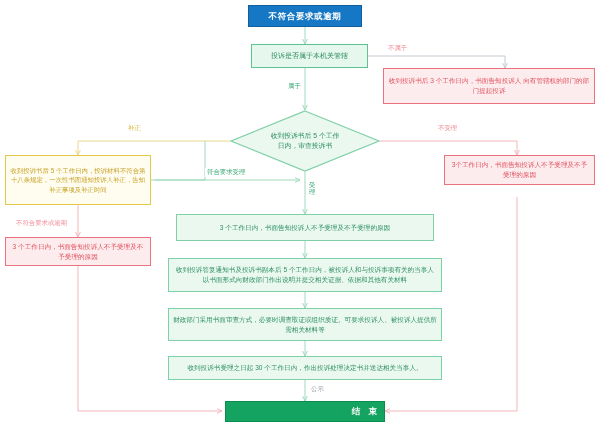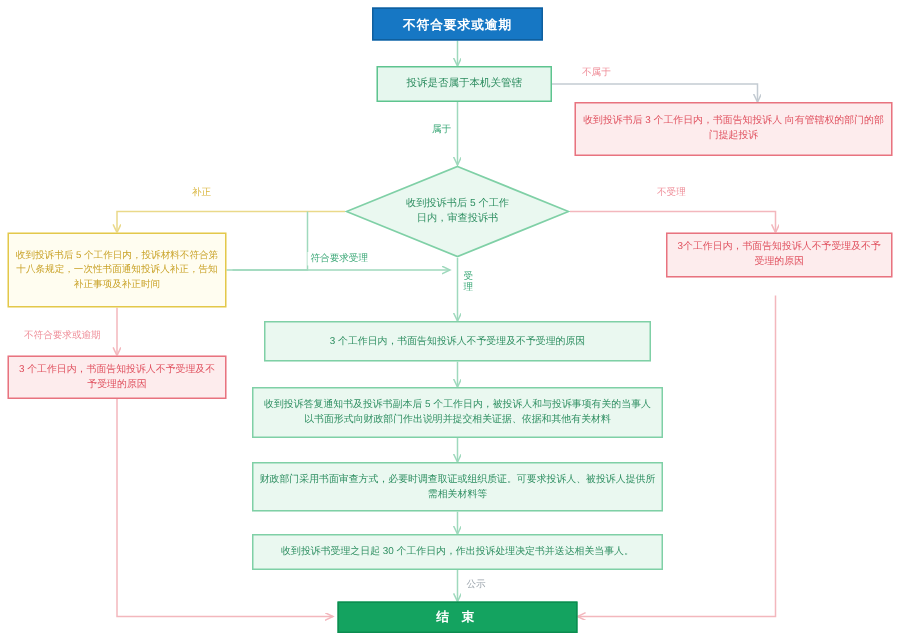--- a/index.html
+++ b/index.html
@@ -32,20 +32,21 @@
     letter-spacing:.6px;
   }
   
   .n-end{
     background:#14a360;
     border:1px solid #0c8d50;
     color:#ffffff;
     font-size:8.5px;
     font-weight:bold;
     letter-spacing:3px;
+    justify-content:flex-end;
   }
   
   .n-green{
     background:#eaf8f0;
     border:1px solid #7fd0a6;
     color:#2f8f62;
     font-size:6.6px;
   }
   .n-green-strong{
     background:#e6f7ee;

